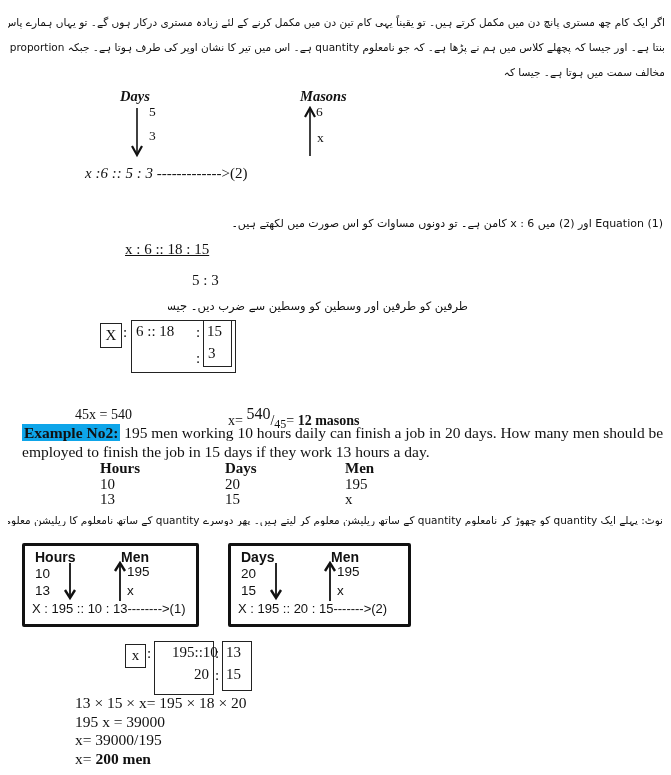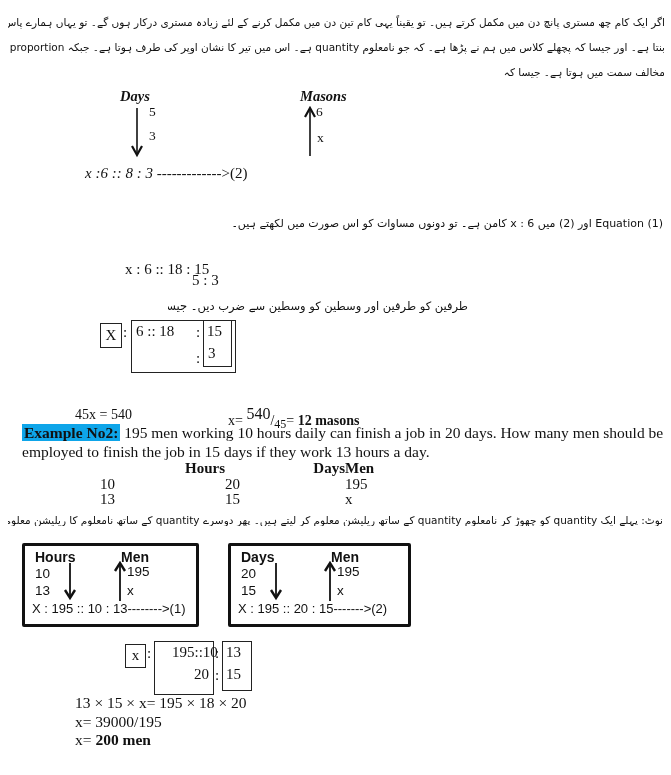--- a/index.html
+++ b/index.html
@@ -8,21 +8,21 @@
     color:#111;font-family:"Liberation Serif",serif;overflow:hidden;
   }
   .abs{position:absolute;}
   .urdu{
     direction:rtl;text-align:right;font-family:"DejaVu Sans",sans-serif;
     font-size:10.5px;color:#111;white-space:nowrap;overflow:hidden;
   }
   .serif{font-family:"Liberation Serif",serif;font-size:15.5px;}
   .math{font-family:"Liberation Serif",serif;font-size:15px;white-space:nowrap;}
   .bolditalic{font-weight:bold;font-style:italic;}
-  .b{font-weight:bold;text-align:right;}
+  .b{font-weight:bold;}
   .hl{background:#0ea5e9;font-weight:bold;padding:0 2px;}
   .smallbox{border:1.3px solid #222;position:absolute;background:#fff;}
   .bigbox{border:3px solid #111;position:absolute;background:#fff;border-radius:2px;
     font-family:"Liberation Sans",sans-serif;}
   .sans{font-family:"Liberation Sans",sans-serif;}
   .frac-num{font-size:16px;vertical-align:6px;}
   .frac-den{font-size:12px;vertical-align:-3px;}
   svg{display:block;}
   .cell1{display:inline-block;width:125px;}
   .cell2{display:inline-block;width:120px;}
@@ -51,28 +51,28 @@
     <div class="abs serif bolditalic" style="top:0;left:300px;font-size:14.5px;">Masons</div>
     <svg class="abs" style="top:18px;left:303px;" width="14" height="52">
       <line x1="7" y1="4" x2="7" y2="50" stroke="#111" stroke-width="1.6"></line>
       <polyline points="2,11 7,2 12,11" fill="none" stroke="#111" stroke-width="2.2"></polyline>
     </svg>
     <div class="abs math" style="top:16px;left:316px;font-size:13.5px;">6</div>
     <div class="abs math" style="top:42px;left:317px;font-size:13.5px;">x</div>
   </div>
 
   <div class="abs math" style="top:165px;left:85px;">
-    <span style="font-style:italic;">x :6  :: 8 : 3</span>
+    <span style="font-style:italic;">x :6  :: 5 : 3</span>
     <span>-------------&gt;(2)</span>
   </div>
 
 
   <div class="abs urdu" style="top:213px;right:8px;left:200px;font-size:11px;line-height:22px;">Equation (1) اور (2) میں x : 6 کامن ہے۔ تو دونوں مساوات کو اس صورت میں لکھتے ہیں۔</div>
 
-  <div class="abs math" style="top:261px;left:125px;">x : 6 :: 18 : 15</div>
+  <div class="abs math" style="top:241px;left:125px;text-decoration:underline;">x : 6 :: 18 : 15</div>
   <div class="abs math" style="top:272px;left:172px;margin-left:20px;">5 : 3</div>
 
   <div class="abs urdu" style="top:299px;left:168px;width:300px;text-align:left;font-size:11.5px;">طرفین کو طرفین اور وسطین کو وسطین سے ضرب دیں۔ جیسا کہ</div>
 
   <div class="abs" style="top:320px;left:100px;width:140px;height:56px;">
     <div class="smallbox math" style="top:3px;left:0;width:20px;height:23px;text-align:center;line-height:22px;">X</div>
     <div class="abs math" style="top:4px;left:23px;">:</div>
     <div class="smallbox" style="top:0;left:31px;width:62px;height:51px;padding-left:41px;">
       <div class="abs math" style="top:2px;left:4px;">6 :: 18</div>
       <div class="abs math" style="top:28px;right:5px;">5</div>
@@ -154,19 +154,20 @@
     <div class="abs math" style="top:4px;left:90px;">:</div>
     <div class="abs math" style="top:26px;left:90px;">:</div>
     <div class="smallbox" style="top:0;left:97px;width:28px;height:48px;">
       <div class="abs math" style="top:2px;left:3px;">13</div>
       <div class="abs math" style="top:24px;left:3px;">15</div>
     </div>
   </div>
 
   <div class="abs serif" style="top:694px;left:75px;line-height:18.5px;font-size:15.5px;">
     <div>13 × 15 × x= 195 × 18 × 20</div>
+    <div>195  x = 39000</div>
     <div>x= 39000/195</div>
     <div>
       <span>x= </span><span class="b">200 men</span>
     </div>
   </div>
 
 </div>
 
 </body></html>

